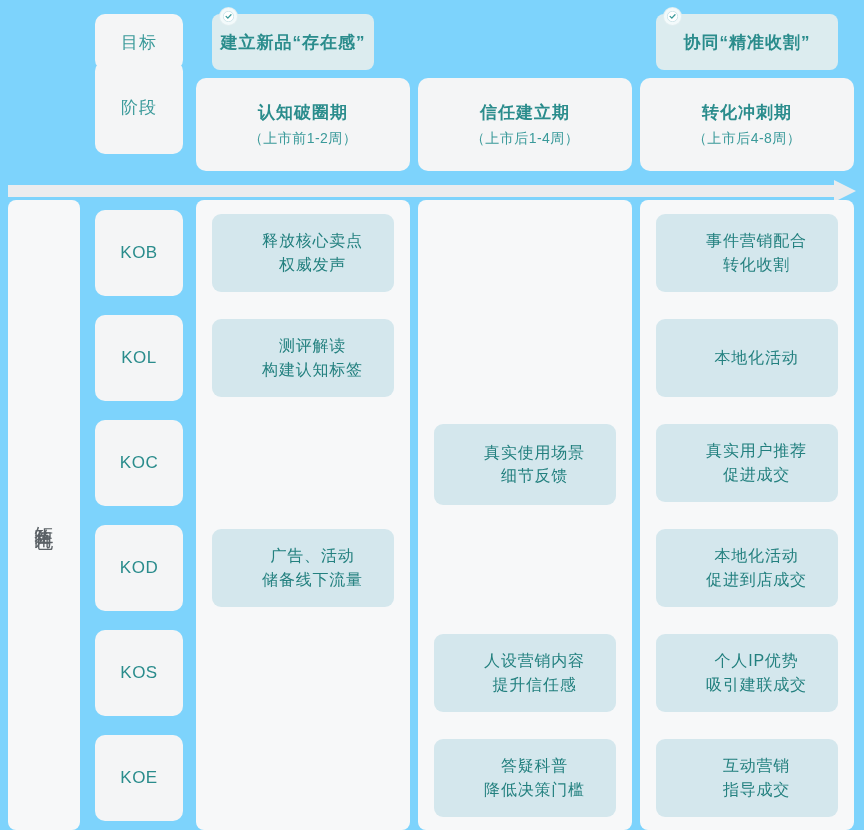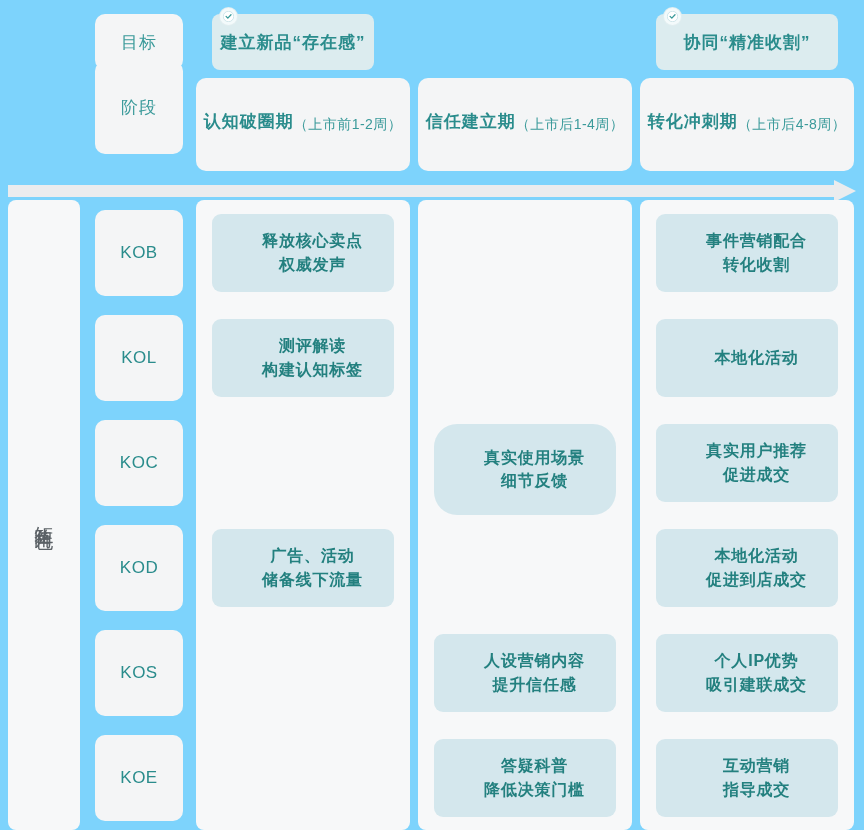--- a/index.html
+++ b/index.html
@@ -81,21 +81,21 @@
   .goal-badge svg { display: block; }
 
   
   .stage-card {
     position: absolute;
     top: 78px;
     height: 93px;
     background: #f4f5f6;
     border-radius: 10px;
     display: flex;
-    flex-direction: row;
+    flex-direction: column;
     align-items: center;
     justify-content: center;
     color: #2a8c8c;
   }
   .stage-title {
     font-size: 17px;
     font-weight: 700;
     letter-spacing: 1px;
     margin-bottom: 6px;
   }
@@ -174,21 +174,21 @@
   
   .cell-card {
     position: absolute;
     background: #d4e7ed;
     border-radius: 9px;
     display: flex;
     align-items: center;
     justify-content: center;
     color: #23807f;
     font-size: 16px;
-    font-weight: 700;
+    font-weight: 400;
     letter-spacing: .8px;
     text-align: center;
     line-height: 1.5;
     padding-left: 19px;
   }
 </style>
 </head>
 <body>
 
 <div id="board">
@@ -284,21 +284,21 @@
           <span class="ctext">事件营销配合
 转化收割</span>
         </div>
         <div class="cell-card" style="left: 212px; width: 182px; top: 118.5px; height: 78px;">
           <span class="ctext">测评解读
 构建认知标签</span>
         </div>
         <div class="cell-card" style="left: 656px; width: 182px; top: 118.5px; height: 78px;">
           <span class="ctext">本地化活动</span>
         </div>
-        <div class="cell-card" style="left: 434px; width: 182px; top: 223.5px; height: 91px; border-radius: 23px;">
+        <div class="cell-card" style="left: 434px; width: 182px; top: 223.5px; height: 81px;">
           <span class="ctext">真实使用场景
 细节反馈</span>
         </div>
         <div class="cell-card" style="left: 656px; width: 182px; top: 223.5px; height: 78px;">
           <span class="ctext">真实用户推荐
 促进成交</span>
         </div>
         <div class="cell-card" style="left: 212px; width: 182px; top: 328.5px; height: 78px;">
           <span class="ctext">广告、活动
 储备线下流量</span>

